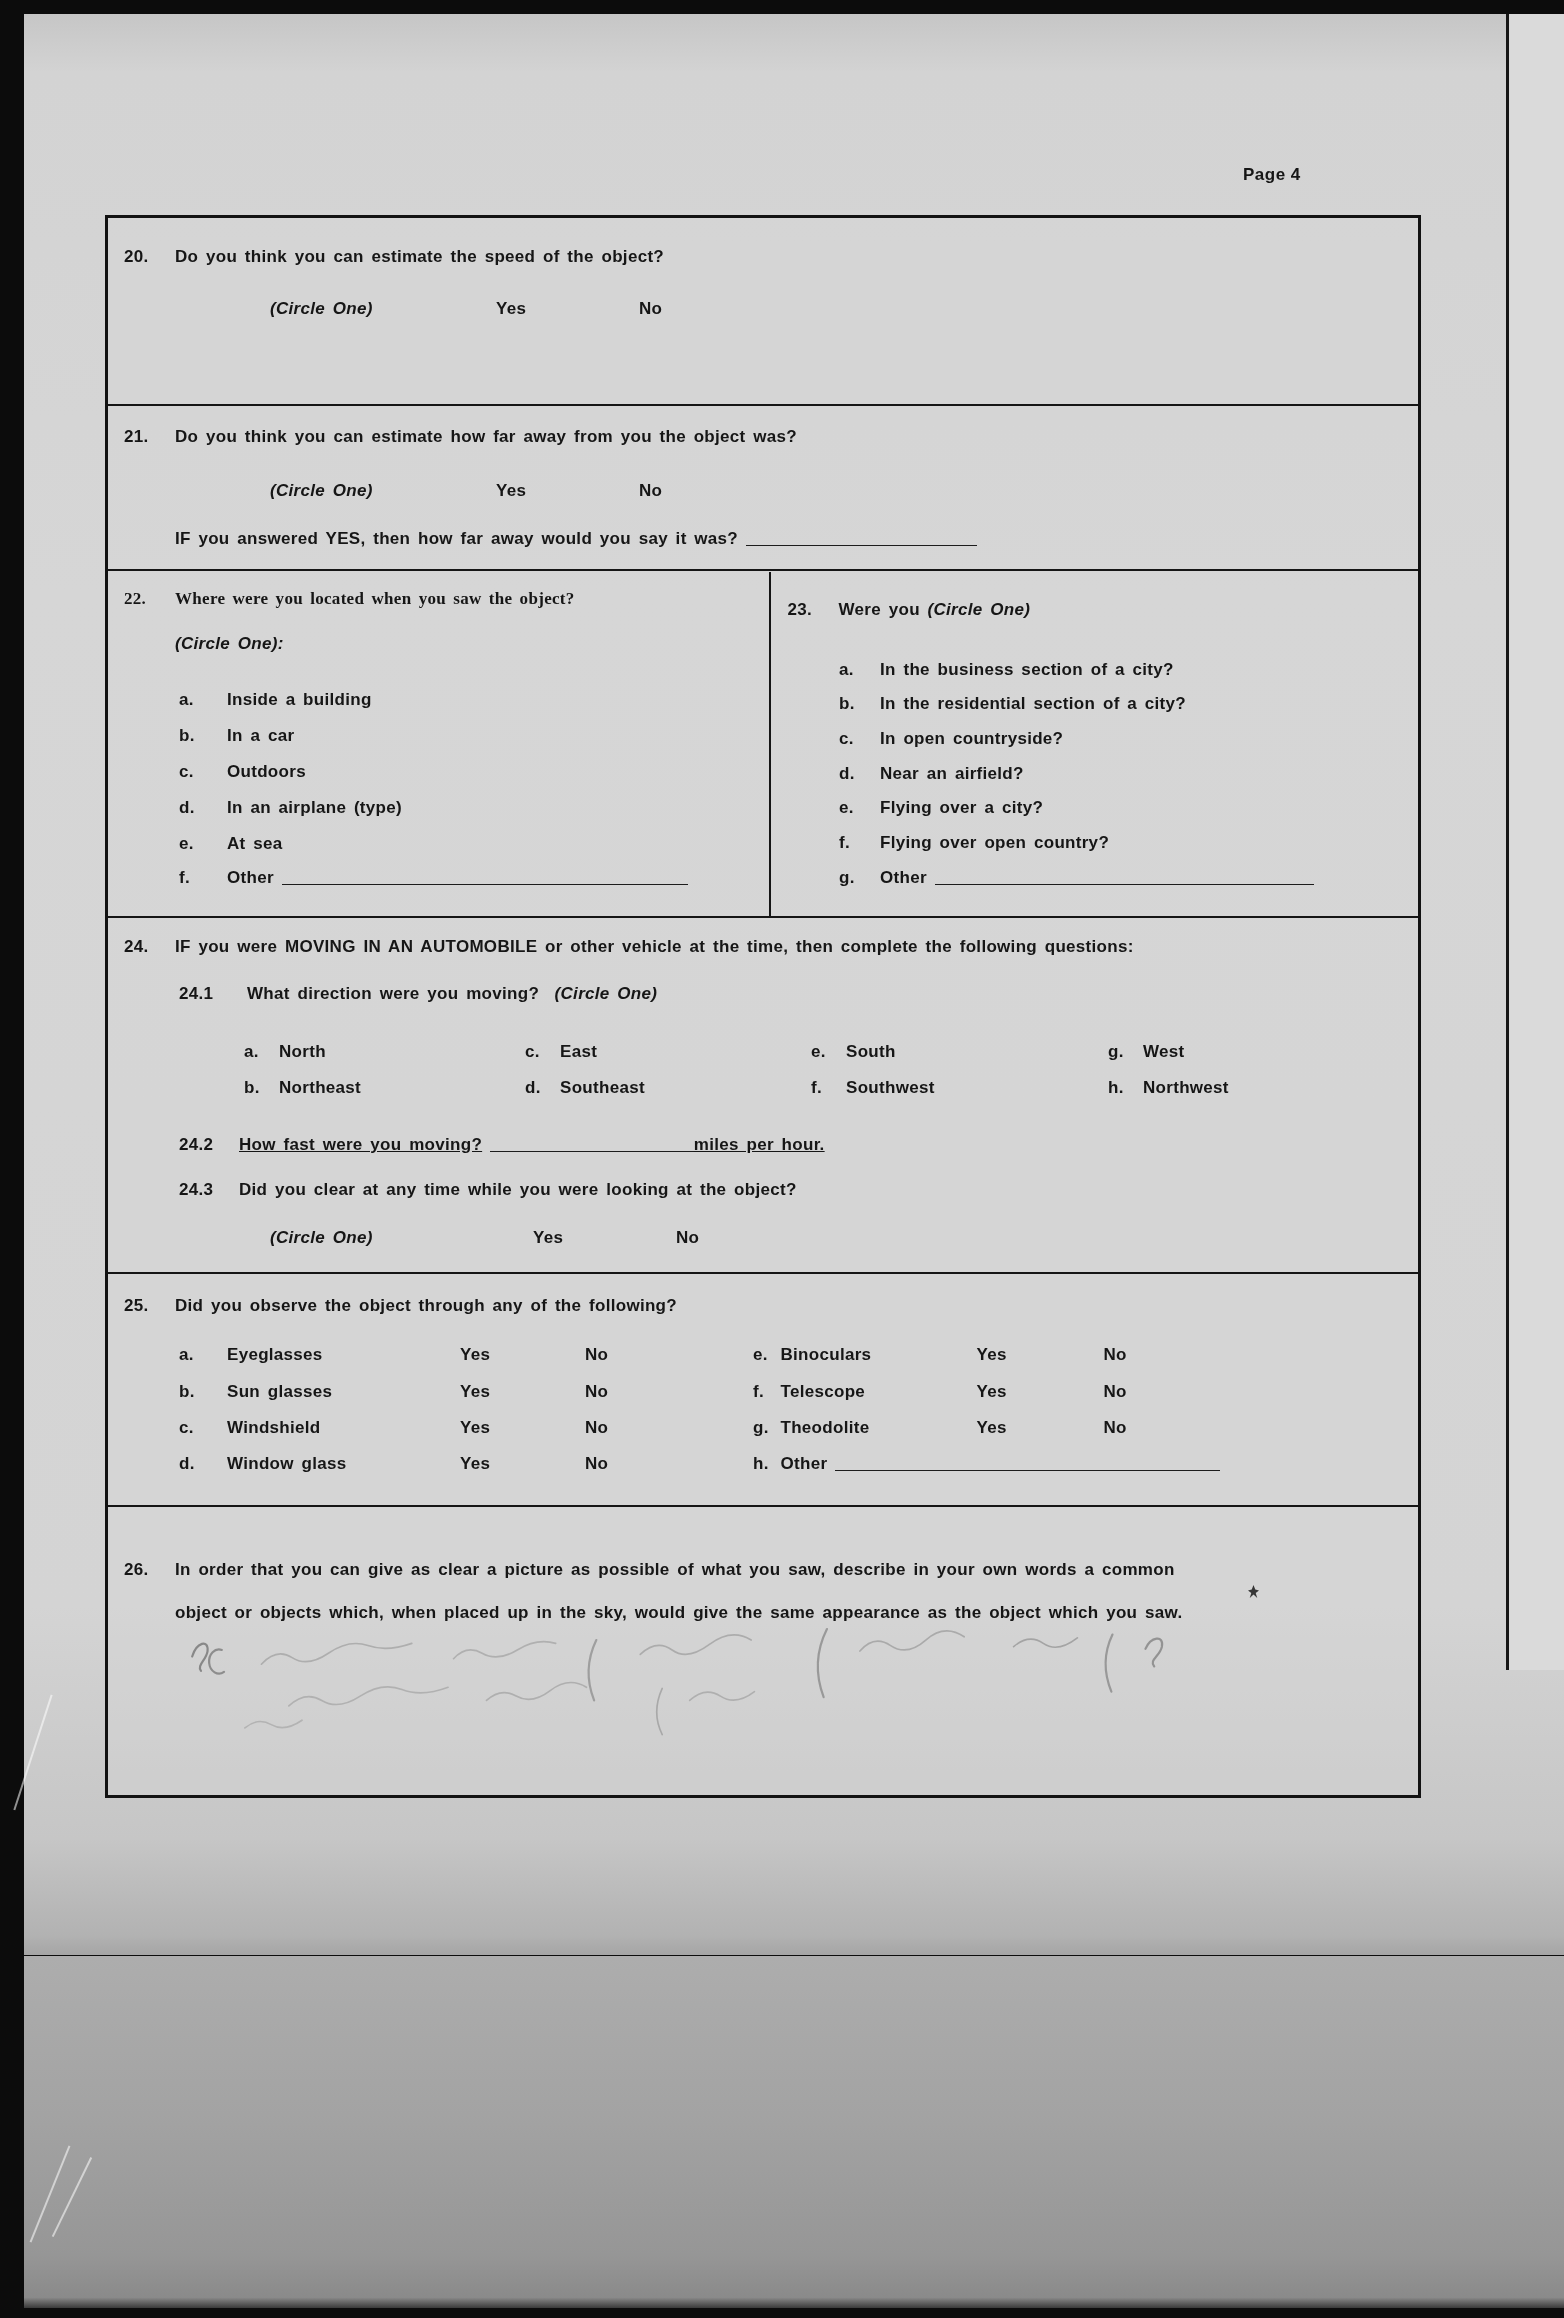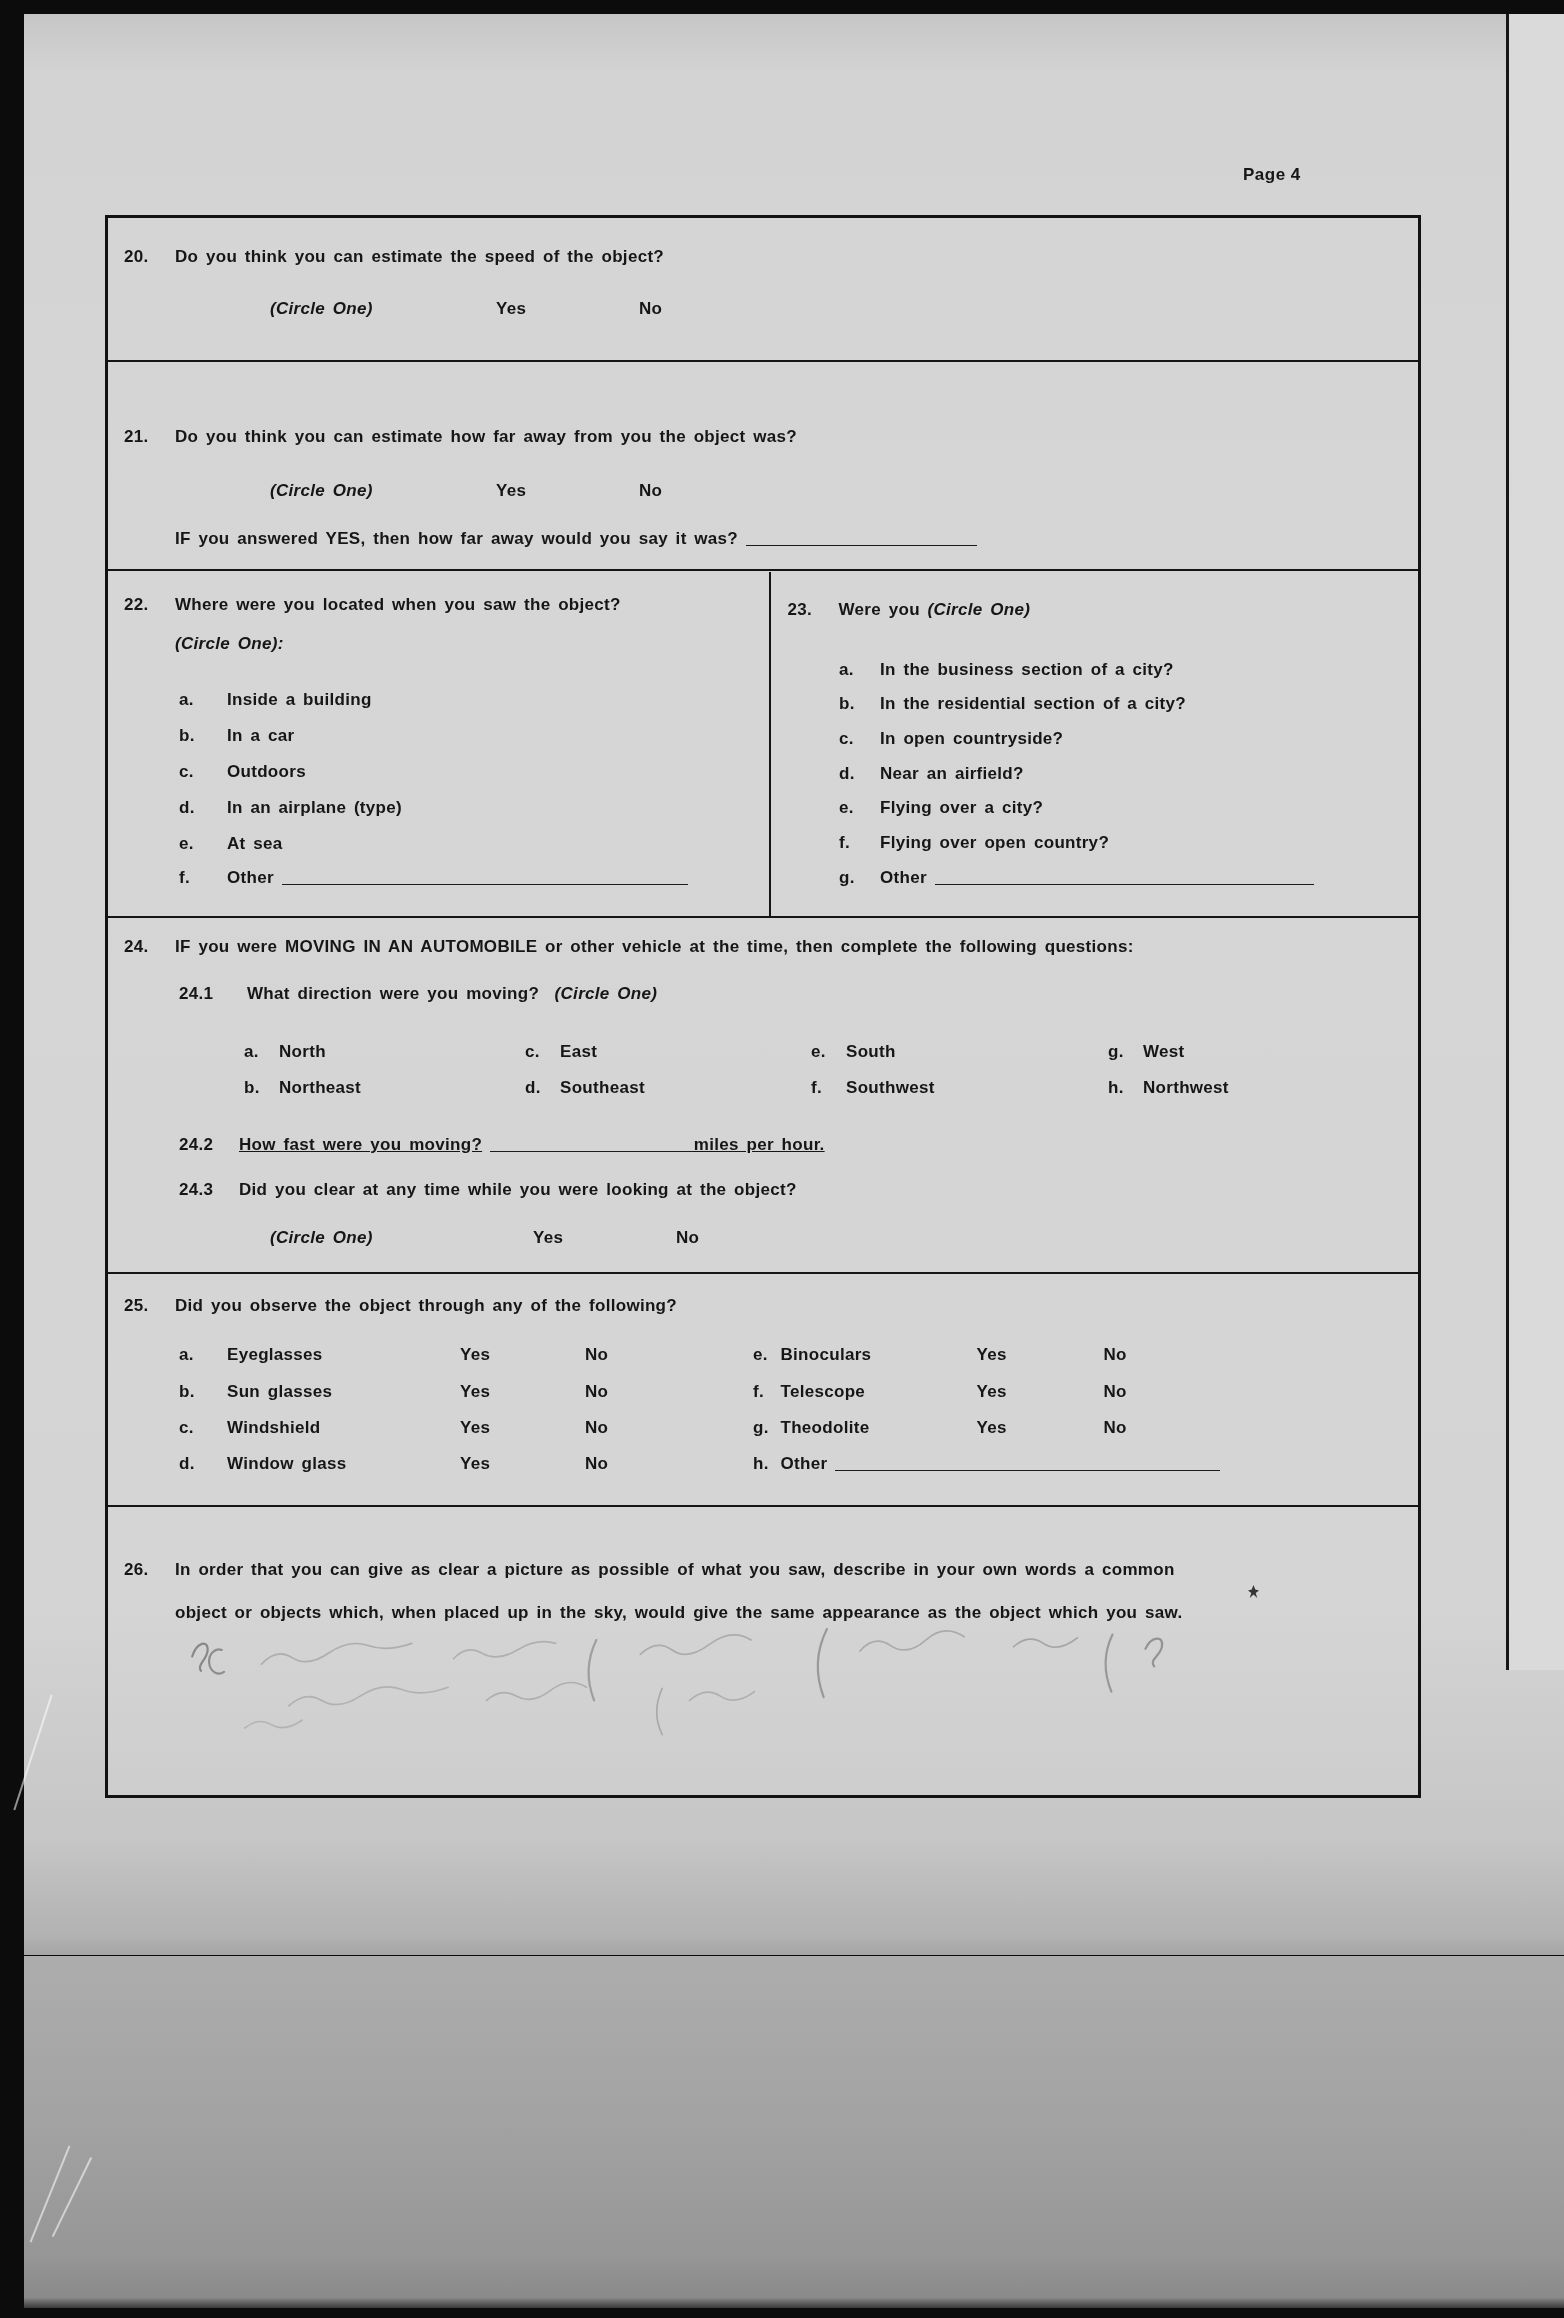--- a/index.html
+++ b/index.html
@@ -65,21 +65,21 @@
 <div class="right-strip"></div>
 
 <div class="scratch" style="left:32px;top:1692px;width:2.2px;height:121px;transform:rotate(18deg);"></div>
 <div class="scratch" style="left:49px;top:2142px;width:2.2px;height:104px;transform:rotate(22deg);"></div>
 <div class="scratch" style="left:71px;top:2153px;width:1.6px;height:88px;transform:rotate(26deg);"></div>
 
 <div class="page-label">Page 4</div>
 
 <div class="form">
 
-  <div class="sec" style="top:0;height:144px;">
+  <div class="sec" style="top:0;height:188px;">
     <div class="line" style="left:16px;top:28.6px;">
       <span class="ib" style="width:51px;">20.</span><span>Do you think you can estimate the speed of the object?</span>
     </div>
     <div class="line" style="left:162px;top:81px;">
       <span class="ib it" style="width:226px;">(Circle One)</span><span class="ib" style="width:143px;">Yes</span><span>No</span>
     </div>
   </div>
 
   <div class="sec" style="top:176px;height:177px;">
     <div class="line" style="left:16px;top:33px;">
@@ -88,21 +88,21 @@
     <div class="line" style="left:162px;top:87px;">
       <span class="ib it" style="width:226px;">(Circle One)</span><span class="ib" style="width:143px;">Yes</span><span>No</span>
     </div>
     <div class="line" style="left:67px;top:135px;">
       <span>IF you answered YES, then how far away would you say it was?</span><span class="blank" style="width:231px;margin-left:7.7px;"></span>
     </div>
   </div>
 
   <div class="sec" style="top:354px;height:346px;">
     <div class="colL">
-      <div class="line" style="left:16px;top:23px;">
+      <div class="line" style="left:16px;top:17px;font-family:Liberation Serif, serif;">
         <span class="ib" style="width:51px;">22.</span><span>Where were you located when you saw the object?</span>
       </div>
       <div class="line it" style="left:67px;top:62px;">
         <span>(Circle One):</span>
       </div>
       <div class="line" style="left:71px;top:118px;">
         <span class="ib" style="width:48px;">a.</span><span>Inside a building</span>
       </div>
       <div class="line" style="left:71px;top:154px;">
         <span class="ib" style="width:48px;">b.</span><span>In a car</span>

